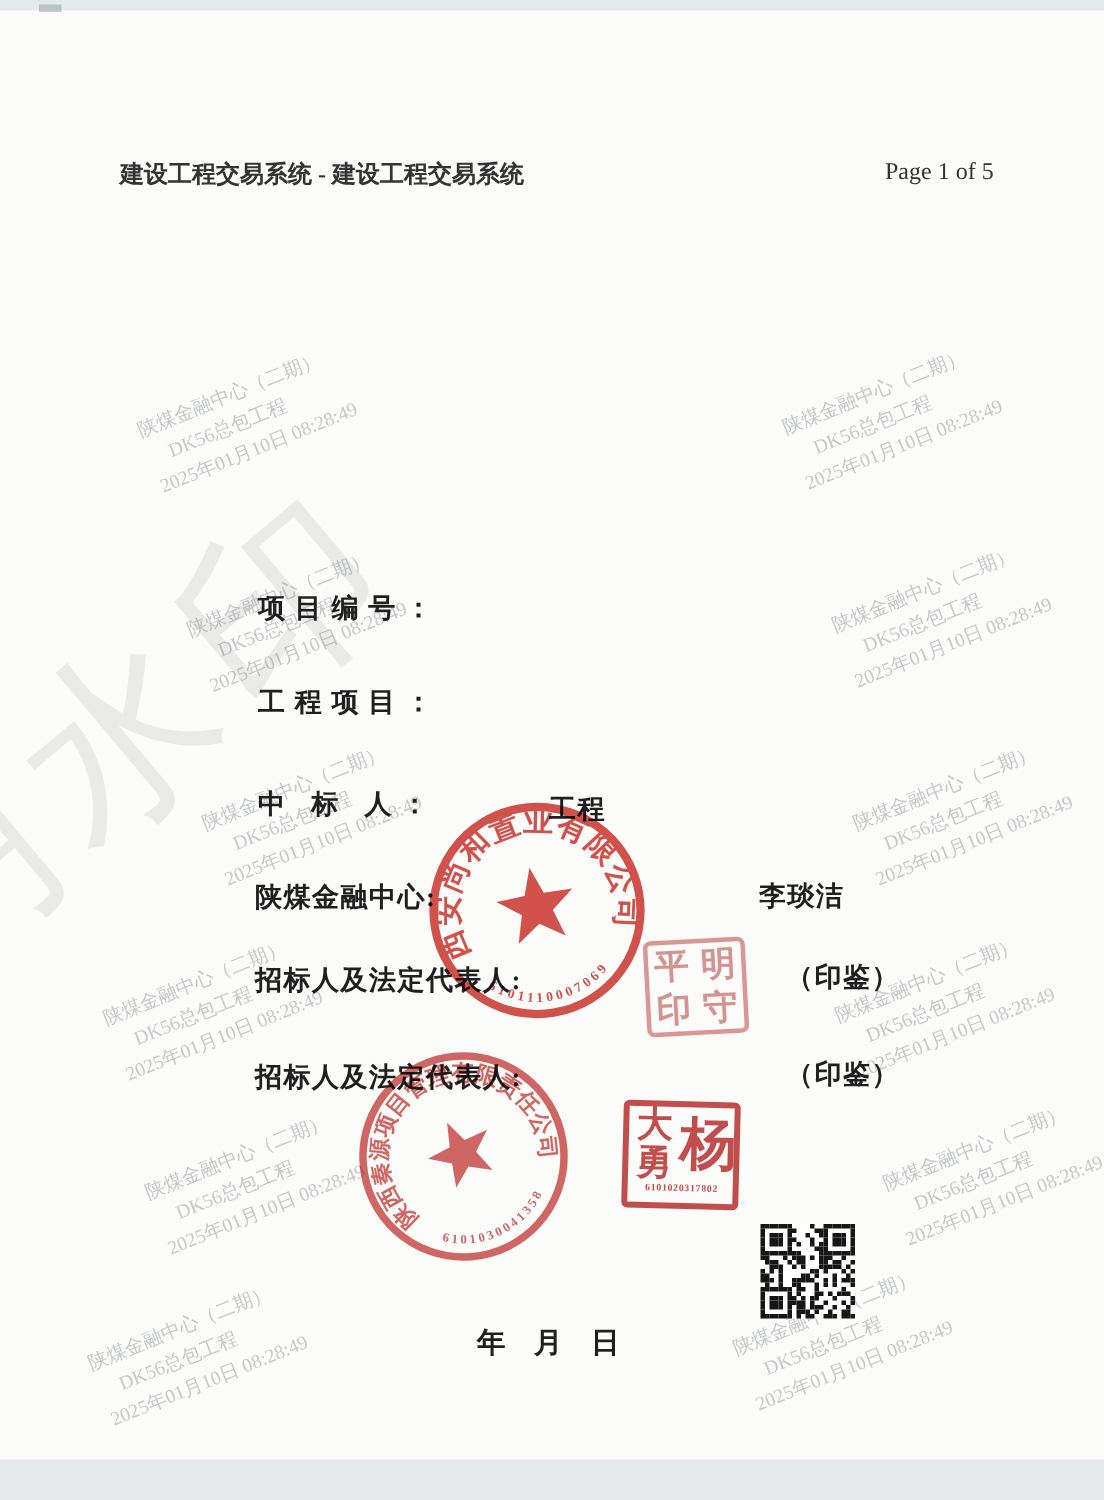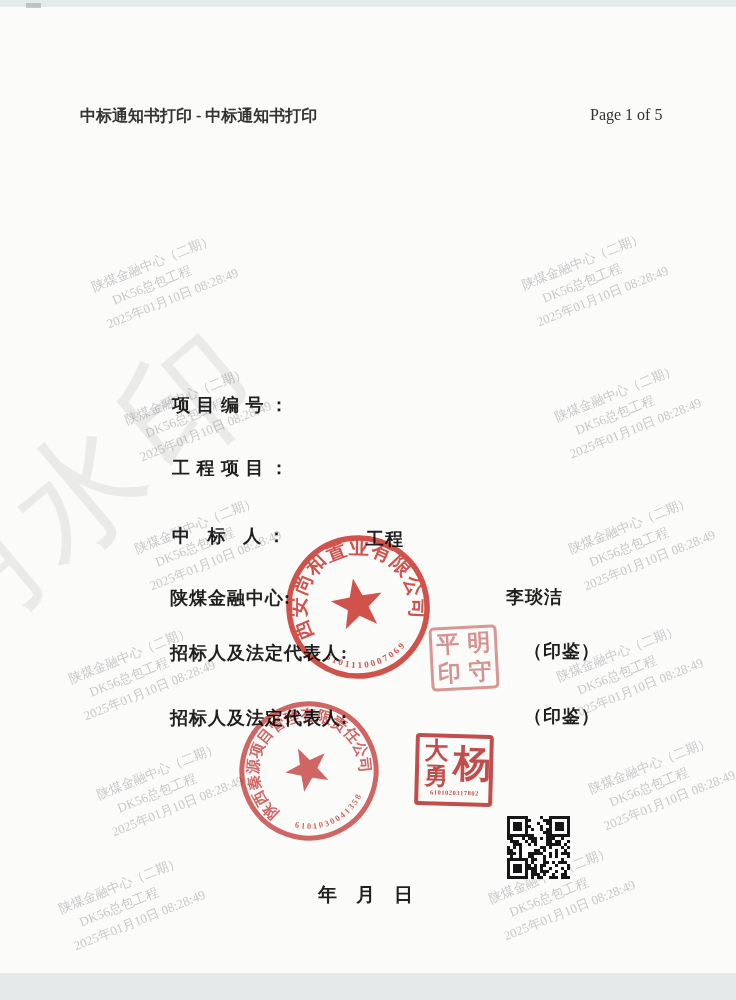--- a/index.html
+++ b/index.html
@@ -124,21 +124,21 @@
         <div>DK56总包工程</div>
         <div>2025年01月10日 08:28:49</div>
       </div>
       <div class="wm" style="left: 492px; top: 862px;">
         <div>陕煤金融中心（二期）</div>
         <div>DK56总包工程</div>
         <div>2025年01月10日 08:28:49</div>
       </div>
     </div>
 
-  <div class="hdr hdr-left">中标通知书打印 - 中标通知书打印</div>
+  <div class="hdr hdr-left">建设工程交易系统 - 建设工程交易系统</div>
   <div class="hdr hdr-right">Page 1 of 5</div>
 
 
   <div class="lbl" style="left:172px;top:393px;">项 目 编 号 ：</div>
 
   <div class="lbl" style="left:172px;top:456px;">工 程 项 目 ：</div>
   <div class="val" style="left:366px;top:482px;margin-top:45px;">工程</div>
 
   <div class="lbl" style="left:172px;top:524px;">中   标   人 ：</div>
 

